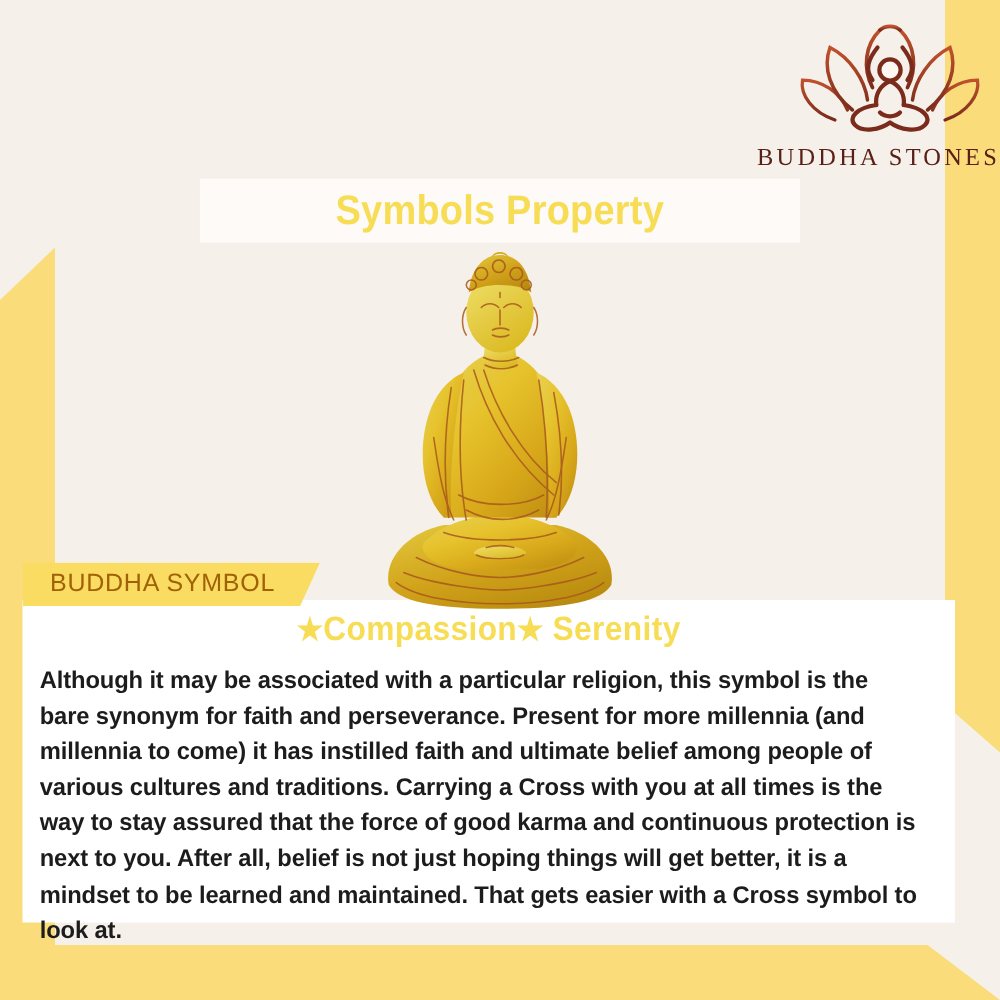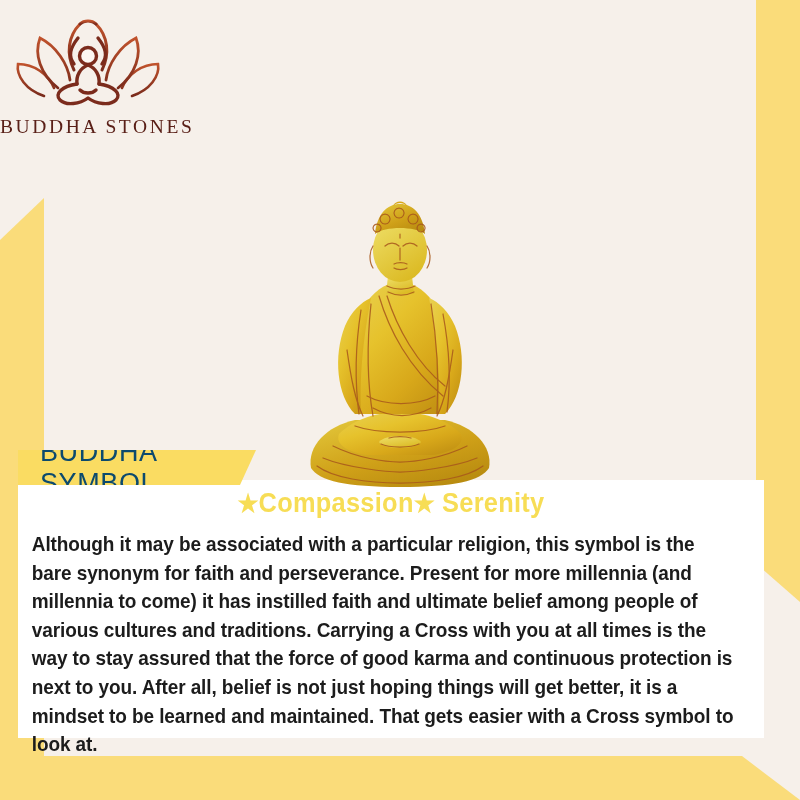--- a/index.html
+++ b/index.html
@@ -71,21 +71,21 @@
   }
 
   
   .logo-wrap {
     position: absolute;
     left: 0;
     right: 0;
     top: 18px;
     display: flex;
     flex-direction: column;
-    align-items: flex-start;
+    align-items: flex-end;
     z-index: 6;
   }
   .logo-mark {
     width: 176px;
     height: 92px;
     display: block;
   }
   .logo-text {
     margin-top: 6px;
     font-family: "Liberation Serif", serif;
@@ -142,22 +142,22 @@
     width: 238px;
     height: 35px;
     background: #fadc62;
     clip-path: polygon(0 0, 100% 0, calc(100% - 16px) 100%, 0 100%);
     display: flex;
     align-items: center;
     z-index: 7;
   }
   .symbol-tag-label {
     padding-left: 22px;
-    color: #0c4a6e;
-    font-size: 27px;
+    color: #a16207;
+    font-size: 20px;
     letter-spacing: 0.6px;
     font-weight: 400;
   }
 
   
   .content-card {
     position: absolute;
     left: 18px;
     top: 480px;
     width: 746px;
@@ -242,20 +242,23 @@
         <path d="M88 47 C96 50 100 58 99 66"></path>
 
         <path d="M77 66 C62 68 54 76 60 82 C66 88 80 86 88 80 C96 86 110 88 116 82 C122 76 114 68 99 66"></path>
 
         <path d="M80 72 C84 76 92 76 96 72"></path>
       </g>
     </svg>
     <div class="logo-text">BUDDHA STONES</div>
   </div>
 
+  <div class="title-banner">
+    <div class="title-text">Symbols Property</div>
+  </div>
 
   <div class="buddha-wrap">
     <svg class="buddha-svg" viewBox="0 0 215 295">
       <defs>
         <linearGradient id="goldBody" x1="0.1" y1="0" x2="0.9" y2="1">
           <stop offset="0%" stop-color="#e8cf4e"></stop>
           <stop offset="35%" stop-color="#e6c22c"></stop>
           <stop offset="70%" stop-color="#d8a81a"></stop>
           <stop offset="100%" stop-color="#c08f12"></stop>
         </linearGradient>

